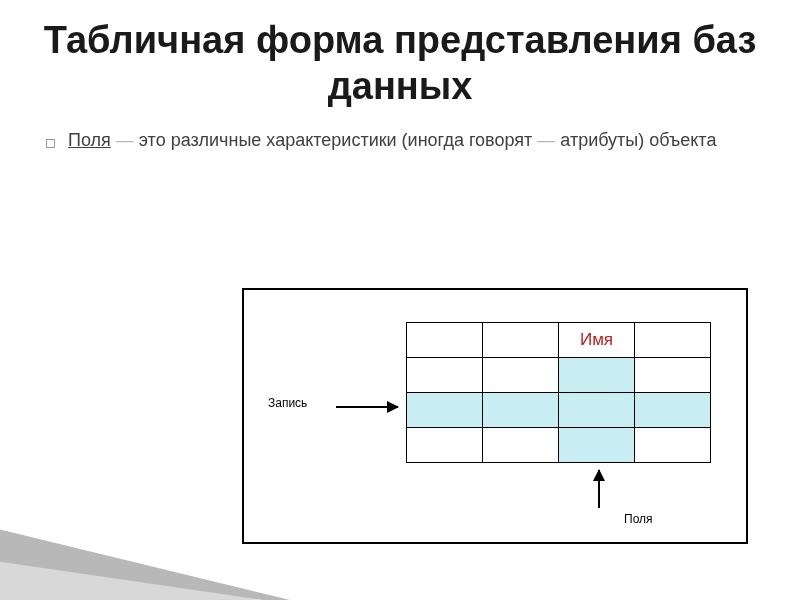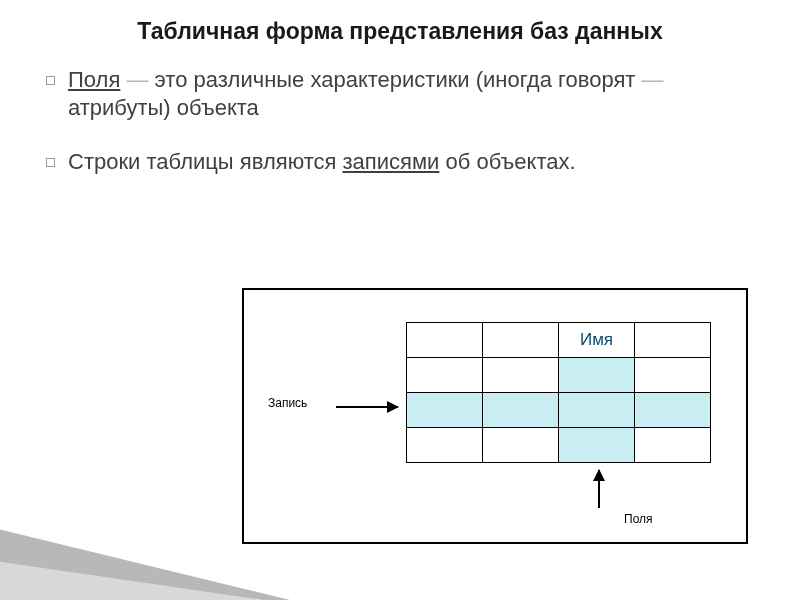--- a/index.html
+++ b/index.html
@@ -6,34 +6,34 @@
   body {
     width: 800px;
     height: 600px;
     background: #ffffff;
     font-family: Arial, sans-serif;
     position: relative;
     overflow: hidden;
   }
   .title {
     text-align: center;
-    font-size: 23px;
+    font-size: 38px;
     font-weight: bold;
     color: #1a1a1a;
     padding: 18px 40px 6px;
     line-height: 1.2;
   }
   .content {
     padding: 14px 60px 0 46px;
   }
   .bullet-item {
     display: flex;
     align-items: flex-start;
     margin-bottom: 26px;
-    font-size: 22px;
+    font-size: 18px;
     color: #404040;
     line-height: 1.28;
   }
   .bullet-item.justified .bullet-text {
     text-align: justify;
   }
   .square-bullet {
     width: 9px;
     height: 9px;
     border: 1px solid #9a9a9a;
@@ -63,21 +63,21 @@
   .grid td {
     border: 1px solid #000;
     width: 76px;
     height: 35px;
     background: #fff;
   }
   .grid td.hl { background: #c8edf2; }
   .grid td.label-cell {
     text-align: center;
     font-size: 17px;
-    color: #0c4a6e;
+    color: #b91c1c;
   }
 
   .arrow-label {
     position: absolute;
     font-size: 12px;
     color: #000;
   }
   .arrow-zapis-label { left: 24px; top: 106px; }
   .arrow-pole-label { left: 380px; top: 222px; }
 
@@ -128,26 +128,20 @@
 <div class="title">Табличная форма представления баз данных</div>
 
 <div class="content">
   <div class="bullet-item">
     <div class="square-bullet"></div>
     <div class="bullet-text">
       <span class="underline">Поля</span><span class="light"> — </span><span>это различные характеристики (иногда говорят</span><span class="light"> — </span><span>атрибуты) объекта</span>
     </div>
   </div>
 
-  <div class="bullet-item justified">
-    <div class="square-bullet"></div>
-    <div class="bullet-text">
-      <span>Строки таблицы являются </span><span class="underline">записями</span><span> об объектах.</span>
-    </div>
-  </div>
 </div>
 
 <div class="diagram-box">
   <table class="grid">
     <tbody>
         <tr>
       <td></td>
       <td></td>
       <td class="label-cell">Имя</td>
       <td></td>

